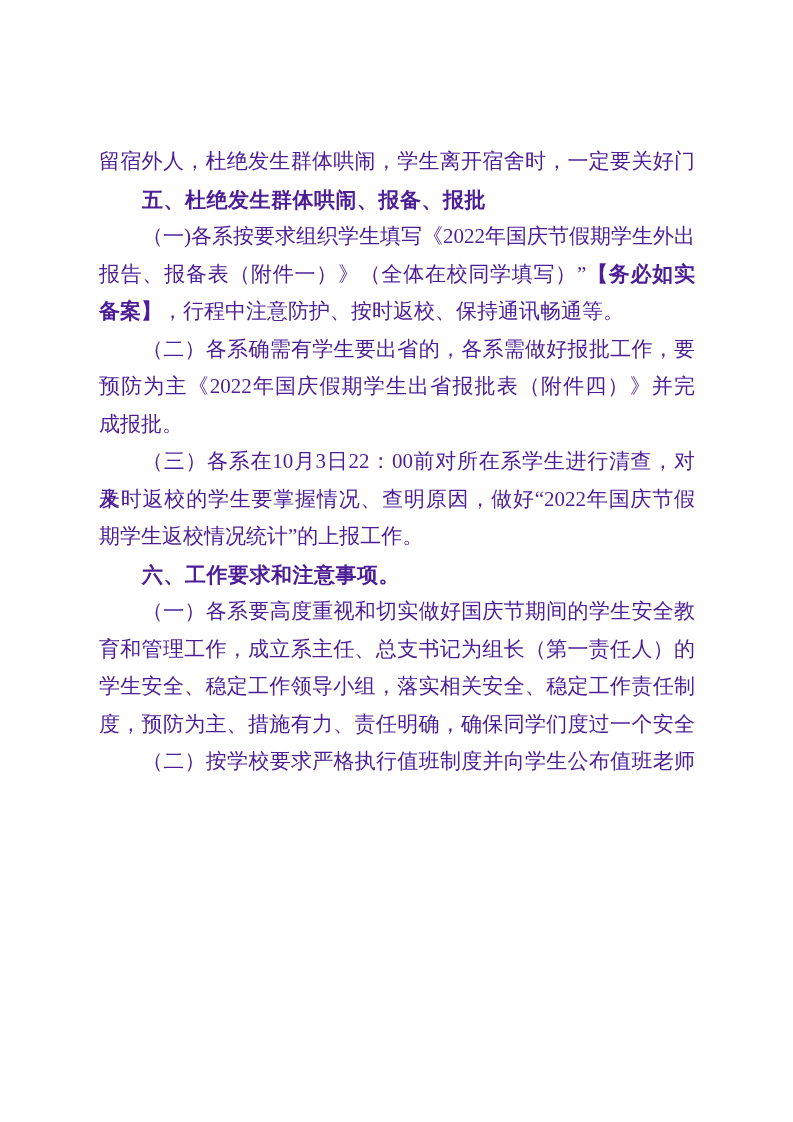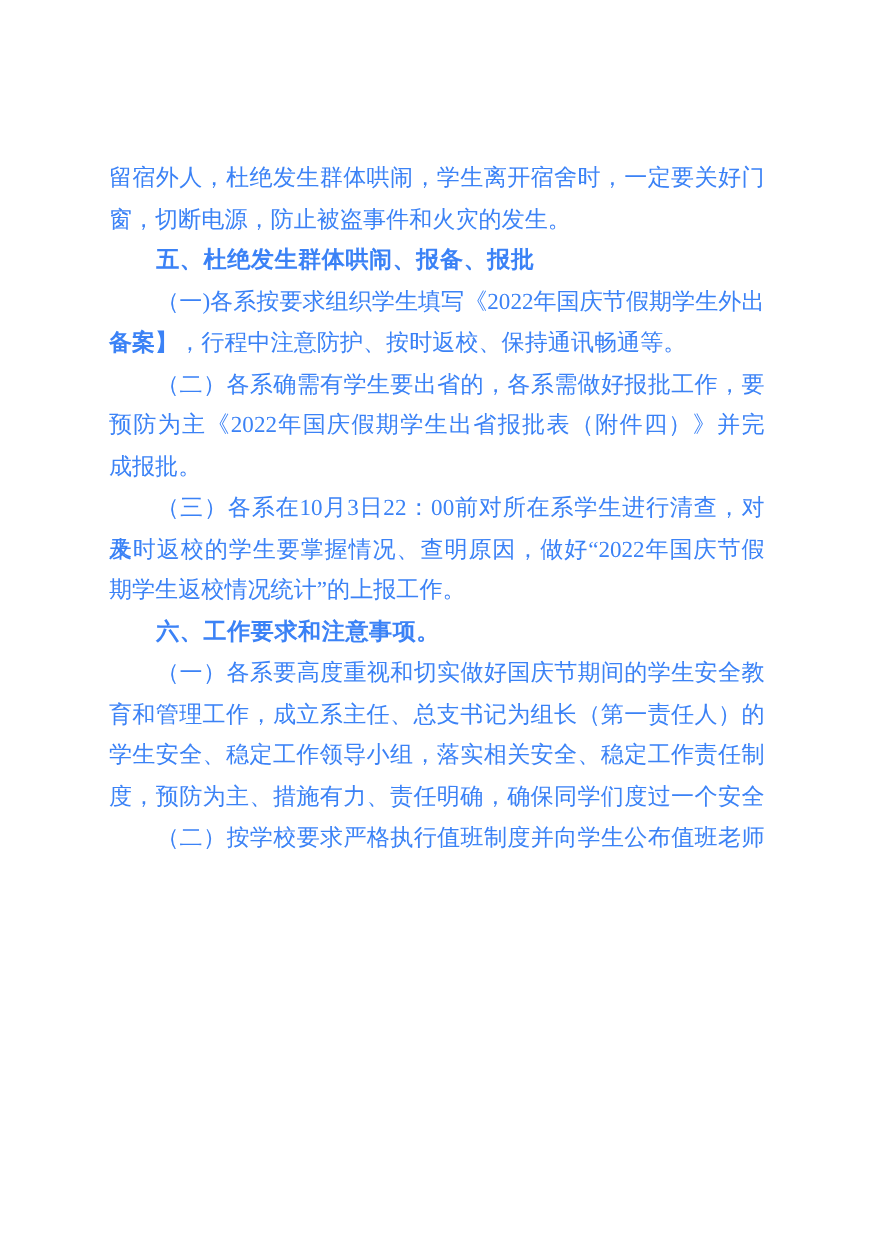--- a/index.html
+++ b/index.html
@@ -12,21 +12,21 @@
     width: 793px;
     height: 1122px;
     background: #ffffff;
     overflow: hidden;
   }
   .content {
     position: absolute;
     left: 99px;
     top: 143px;
     width: 596px;
-    color: #3b82f6;
+    color: #4c1d95;
     font-family: "Liberation Serif", "DejaVu Serif", serif;
     font-size: 21px;
   }
   .line {
     height: 37.5px;
     line-height: 37.5px;
   }
   
   .just {
     text-align: justify;
@@ -45,25 +45,25 @@
     text-align: center;
   }
 </style>
 </head>
 <body>
 
 <div class="page">
   <div class="content">
 
     <div class="line just">留宿外人，杜绝发生群体哄闹，学生离开宿舍时，一定要关好门</div>
-    <div class="line">窗，切断电源，防止被盗事件和火灾的发生。</div>
 
     <div class="line heading indent">五、杜绝发生群体哄闹、报备、报批</div>
 
     <div class="line just indent">（一)各系按要求组织学生填写《2022年国庆节假期学生外出</div>
+    <div class="line just"><span>报告、报备表（附件一）》（全体在校同学填写）”</span><span class="b">【务必如实</span></div>
     <div class="line"><span class="b">备案】</span><span>，行程中注意防护、按时返校、保持通讯畅通等。</span></div>
 
     <div class="line just indent">（二）各系确需有学生要出省的，各系需做好报批工作，要</div>
     <div class="line just">预防为主《2022年国庆假期学生出省报批表（附件四）》并完</div>
     <div class="line">成报批。</div>
 
     <div class="line just indent">（三）各系在10月3日22：00前对所在系学生进行清查，对未</div>
     <div class="line just">及时返校的学生要掌握情况、查明原因，做好“2022年国庆节假</div>
     <div class="line">期学生返校情况统计”的上报工作。</div>
 

